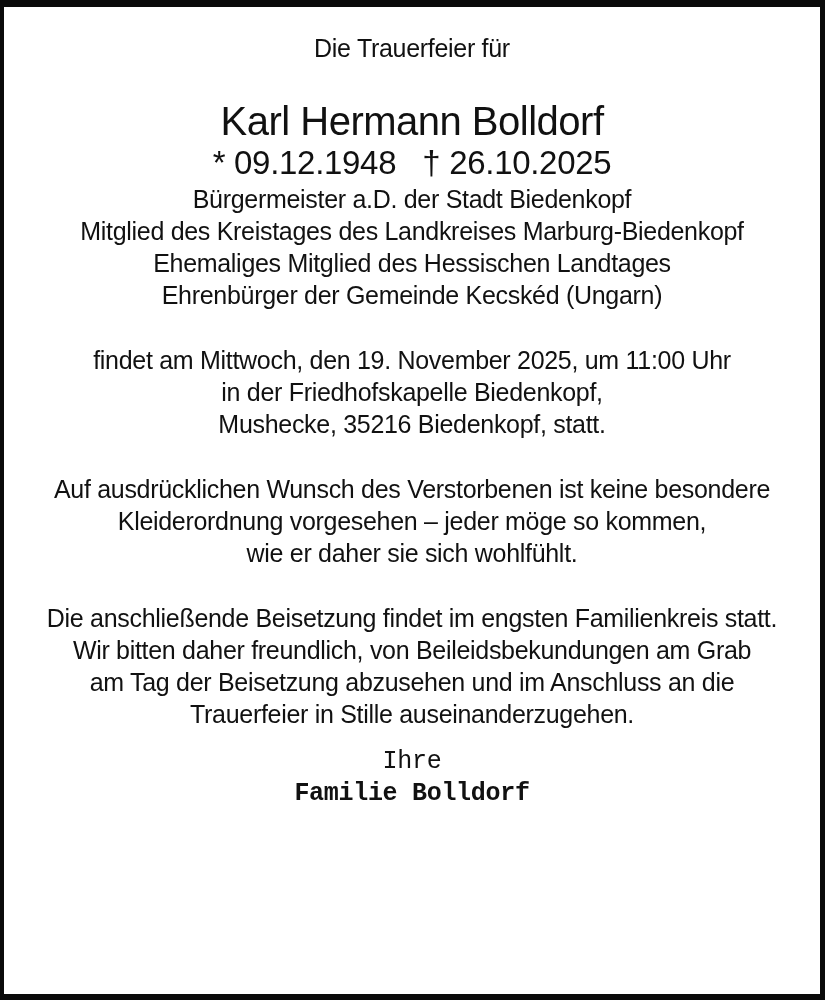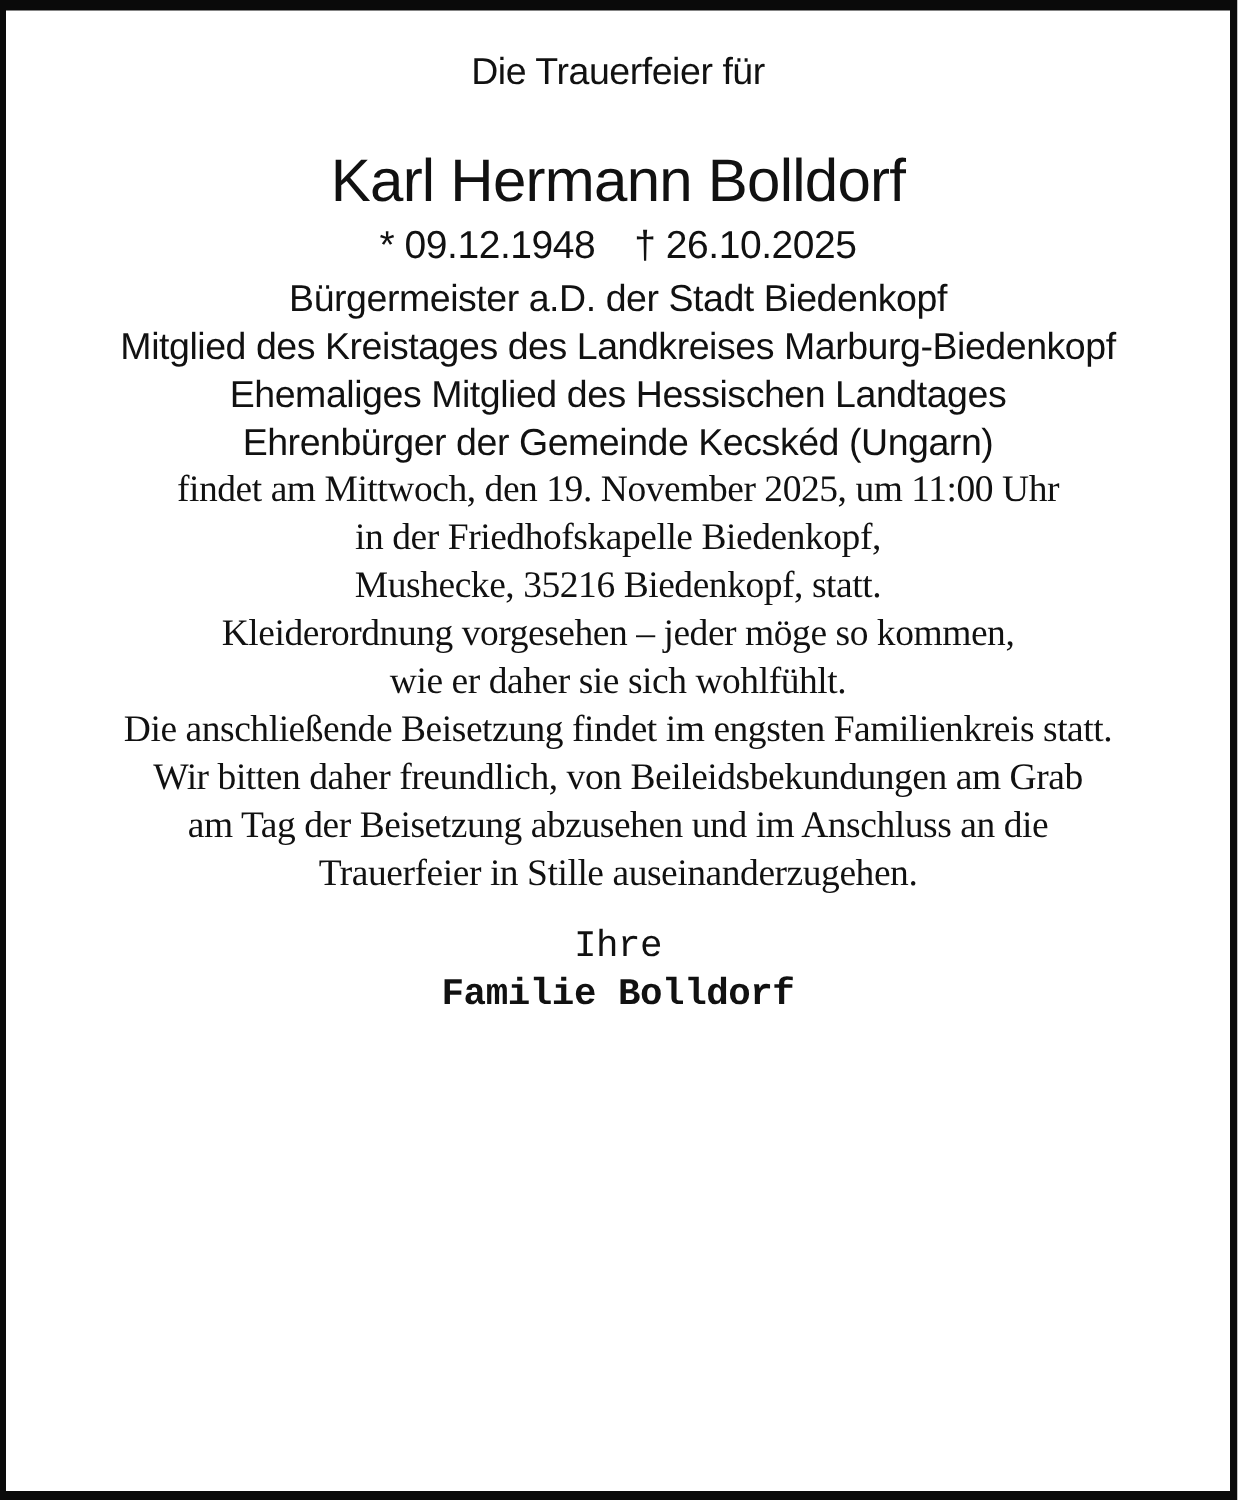--- a/index.html
+++ b/index.html
@@ -33,34 +33,34 @@
   .deceased-name {
     margin: 34px 0 0 0;
     font-size: 40px;
     line-height: 46px;
     font-weight: 500;
     letter-spacing: -0.5px;
     white-space: nowrap;
   }
   .dates {
     margin-top: 2px;
-    font-size: 26px;
+    font-size: 33px;
     line-height: 34px;
     letter-spacing: -0.3px;
     white-space: nowrap;
   }
   .date-gap {
     display: inline-block;
     width: 26px;
   }
   .honorifics {
     margin-top: 3px;
   }
   .block {
-    font-family: Liberation Serif, serif;
+    margin-top: 33px;
   }
   .closing {
     margin-top: 16px;
     font-family: Liberation Mono, monospace;
   }
   .closing .family {
     font-weight: bold;
   }
 </style>
 </head>
@@ -84,20 +84,21 @@
   </div>
 
   <div class="block">
     <div class="line">findet am Mittwoch, den 19. November 2025, um 11:00 Uhr</div>
     <div class="line">in der Friedhofskapelle Biedenkopf,</div>
     <div class="line">Mushecke, 35216 Biedenkopf, statt.</div>
   </div>
 
 
   <div class="block">
+    <div class="line">Auf ausdrücklichen Wunsch des Verstorbenen ist keine besondere</div>
     <div class="line">Kleiderordnung vorgesehen – jeder möge so kommen,</div>
     <div class="line">wie er daher sie sich wohlfühlt.</div>
   </div>
 
   <div class="block">
     <div class="line">Die anschließende Beisetzung findet im engsten Familienkreis statt.</div>
     <div class="line">Wir bitten daher freundlich, von Beileidsbekundungen am Grab</div>
     <div class="line">am Tag der Beisetzung abzusehen und im Anschluss an die</div>
     <div class="line">Trauerfeier in Stille auseinanderzugehen.</div>
   </div>

